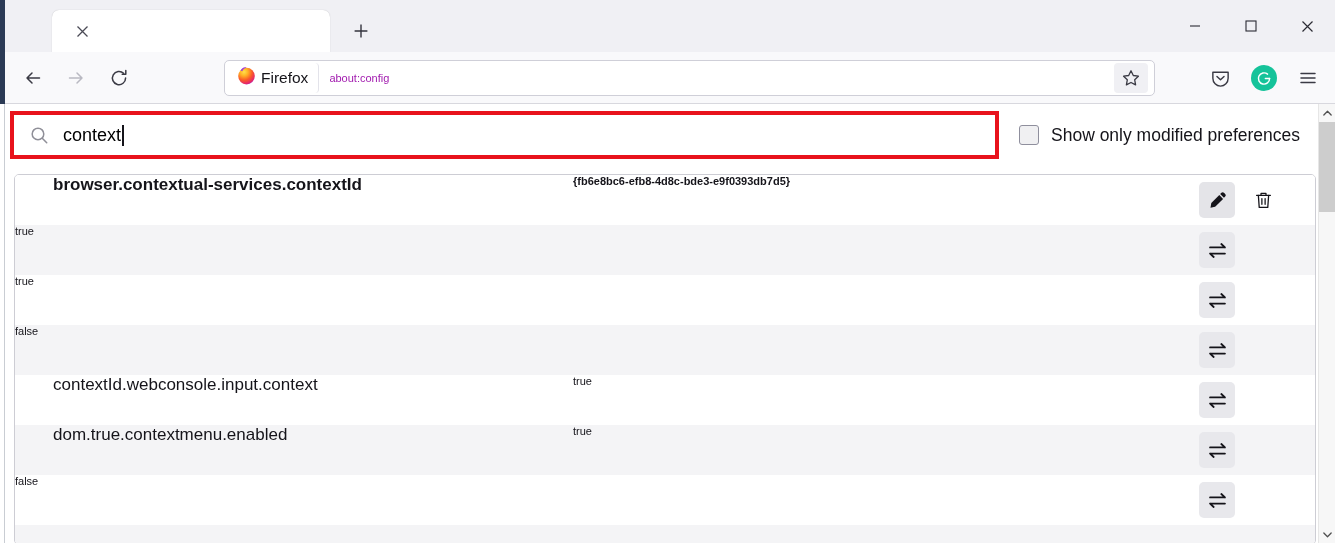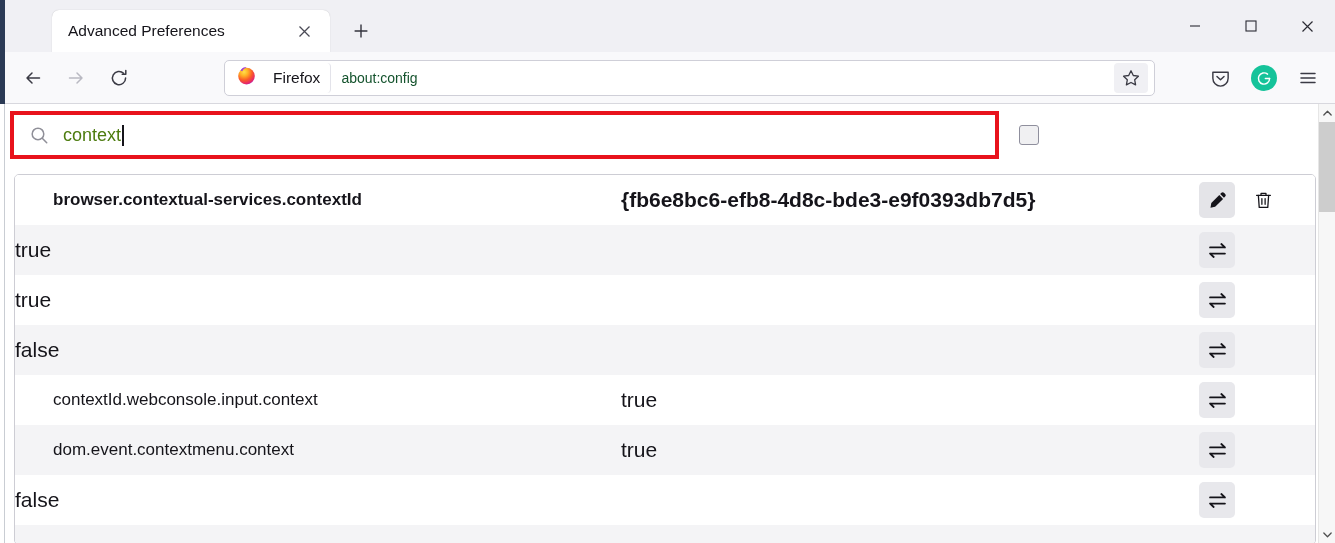--- a/index.html
+++ b/index.html
@@ -101,31 +101,31 @@
     left: 224px; right: 180px;
     height: 36px;
     background: #ffffff;
     border: 1px solid #cfcfd8;
     border-radius: 5px;
     display: flex; align-items: center;
     padding: 0 6px 0 4px;
   }
   .ident-chip {
     height: 30px;
-    display: flex; align-items: center; gap: 17px;
+    display: flex; align-items: center; gap: 5px;
     background: #ffffff;
     border-radius: 4px;
     padding: 0 10px 0 8px;
     border-right: 1px solid #e3e3ea;
     margin-right: 10px;
   }
   .ident-label { font-size: 15.5px; color: #15141a; }
   .url-text {
     flex: 1;
-    font-size: 14px; color: #14532d;
+    font-size: 11px; color: #a21caf;
   }
   .star-btn {
     width: 34px; height: 30px;
     display: flex; align-items: center; justify-content: center;
     background: #f0f0f4; border-radius: 4px;
     color: #3a3a44;
   }
   .nav-right {
     position: absolute; right: 8px; top: 0;
     height: 52px; display: flex; align-items: center; gap: 6px;
@@ -156,21 +156,21 @@
     position: relative;
     flex: 0 0 989px;
     height: 48px;
     border: 4px solid #e8121c;
     background: #ffffff;
     display: flex; align-items: center;
     padding-left: 16px;
   }
   .search-icon { color: #8f8f98; display: flex; align-items: center; margin-right: 14px; }
   .search-value {
-    font-size: 18px; color: #4d7c0f;
+    font-size: 18px; color: #000000;
     display: flex; align-items: center;
   }
   .caret {
     display: inline-block;
     width: 1.5px; height: 21px;
     background: #15141a;
     margin-left: 1px;
   }
 
   .modified-wrap {
@@ -189,36 +189,35 @@
   .prefs {
     position: absolute;
     left: 14px; right: 19px; top: 70px; bottom: -2px;
     border: 1px solid #cdcdd4;
     border-radius: 5px;
     background: #ffffff;
     overflow: hidden;
   }
   .row {
     height: 50px;
-    display: flex; align-items: center;
-    position: relative;
-    background: #ffffff;
-    gap: 48px;
+    display: flex; 
+    position: relative;
+    background: #ffffff;
   }
   .row.alt { background: #f4f4f6; }
   .row-name {
     flex: 0 0 558px;
     padding-left: 38px;
     font-size: 17px; color: #15141a;
     white-space: nowrap; overflow: hidden; text-overflow: ellipsis;
   }
   .row.bold .row-name { font-weight: bold; }
   .row-value {
     flex: 1;
-    font-size: 21px; color: #15141a;
+    font-size: 11px; color: #15141a;
     white-space: nowrap; overflow: hidden; text-overflow: ellipsis;
     padding-right: 10px;
   }
   .row.bold .row-value { font-weight: bold; }
   .row-actions {
     flex: 0 0 120px;
     display: flex; align-items: center; justify-content: flex-start;
     gap: 10px;
     padding-left: 4px;
   }
@@ -257,21 +256,20 @@
 </head>
 <body>
 
 <div class="window">
 
   <div class="edge-strip"></div>
   <div class="edge-strip-lower"></div>
 
   <div class="tabbar">
     <div class="tab">
-      <span class="tab-title">Advanced Preferences</span>
       <span class="tab-close">
         <svg width="13" height="13" viewBox="0 0 13 13" fill="none" stroke="currentColor" stroke-width="1.3">
           <path d="M1.5 1.5 L11.5 11.5 M11.5 1.5 L1.5 11.5"></path>
         </svg>
       </span>
     </div>
     <div class="newtab">
       <svg width="16" height="16" viewBox="0 0 16 16" fill="none" stroke="currentColor" stroke-width="1.4">
         <path d="M8 1.6 V14.4 M1.6 8 H14.4"></path>
       </svg>
@@ -376,20 +374,21 @@
           </svg>
         </span>
         <span class="search-value">
             <span>context</span>
             <span class="caret"></span>
           </span>
       </div>
 
       <div class="modified-wrap">
         <span class="cb"></span>
+        <span class="modified-label">Show only modified preferences</span>
       </div>
     </div>
 
     <div class="prefs">
 
       <div class="row bold">
         <span class="row-name">browser.contextual-services.contextId</span>
         <span class="row-value">{fb6e8bc6-efb8-4d8c-bde3-e9f0393db7d5}</span>
         <span class="row-actions">
           <span class="iconbtn hl">
@@ -452,21 +451,21 @@
           <span class="iconbtn tog">
             <svg width="21" height="21" viewBox="0 0 22 22" fill="none" stroke="currentColor" stroke-width="1.9" stroke-linecap="round" stroke-linejoin="round">
               <path d="M3.2 7.8 H18.8 M15 4.2 L18.8 7.8"></path>
               <path d="M18.8 14.2 H3.2 M7 17.8 L3.2 14.2"></path>
             </svg>
           </span>
         </span>
       </div>
 
       <div class="row alt">
-        <span class="row-name">dom.event.contextmenu.context</span>
+        <span class="row-name">dom.true.contextmenu.enabled</span>
         <span class="row-value">true</span>
         <span class="row-actions">
           <span class="iconbtn tog">
             <svg width="21" height="21" viewBox="0 0 22 22" fill="none" stroke="currentColor" stroke-width="1.9" stroke-linecap="round" stroke-linejoin="round">
               <path d="M3.2 7.8 H18.8 M15 4.2 L18.8 7.8"></path>
               <path d="M18.8 14.2 H3.2 M7 17.8 L3.2 14.2"></path>
             </svg>
           </span>
         </span>
       </div>

